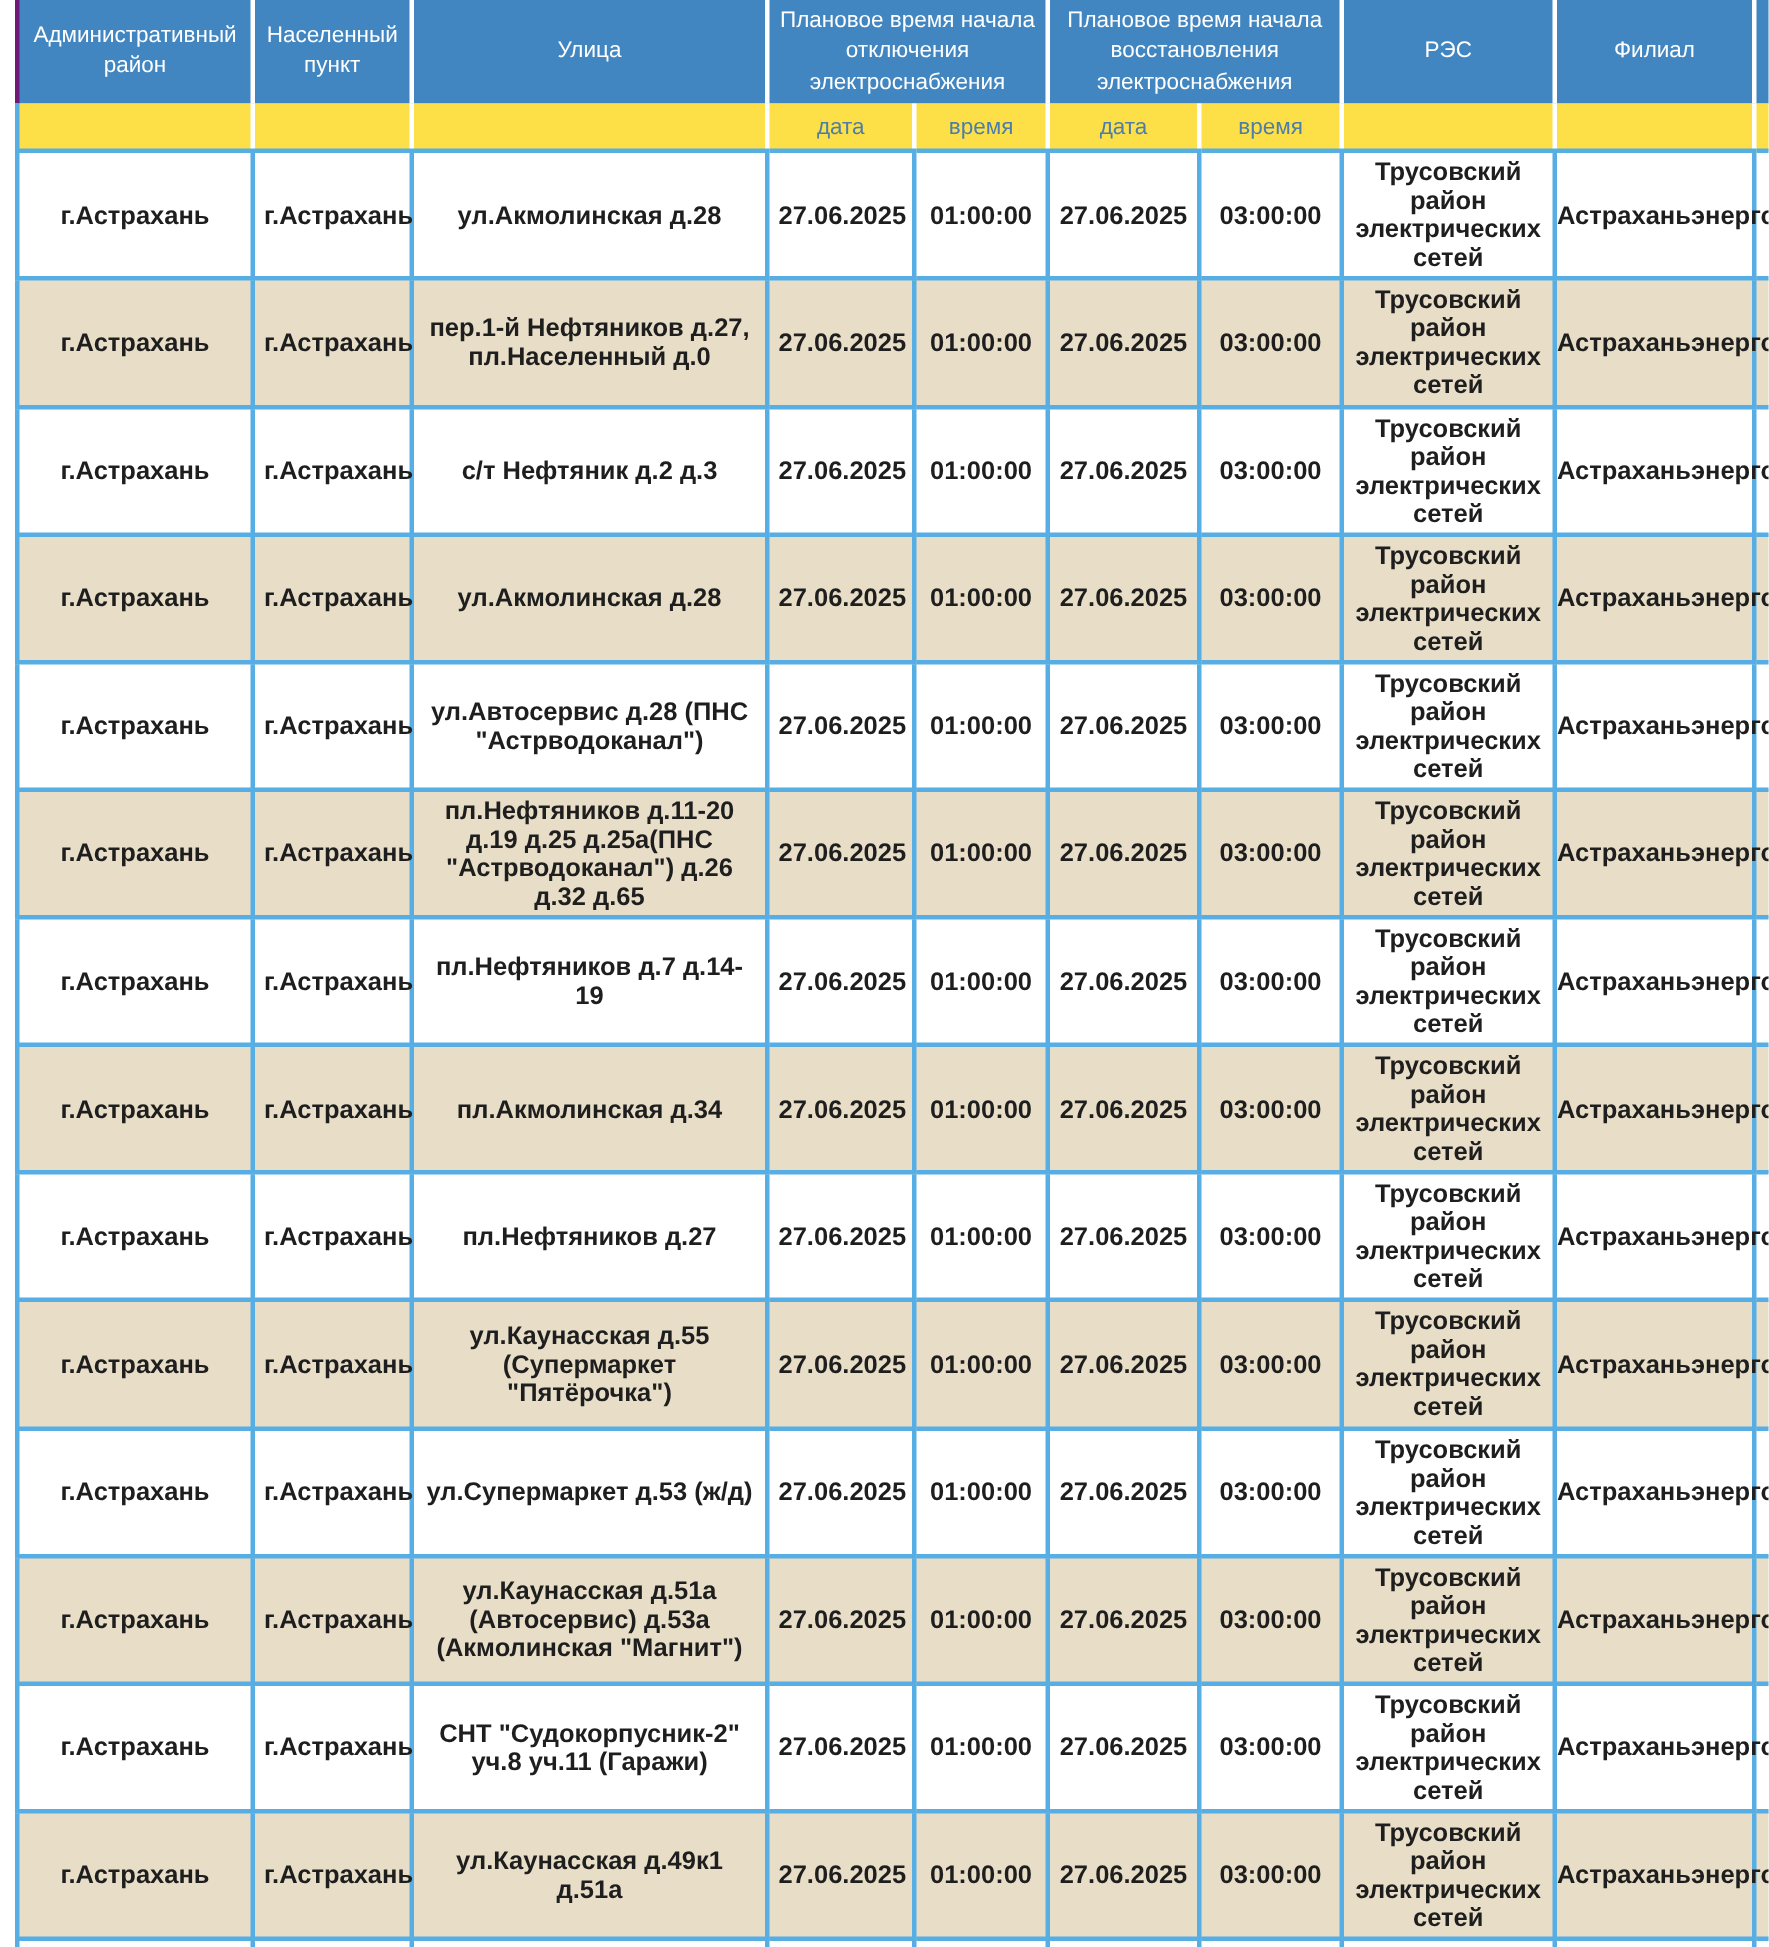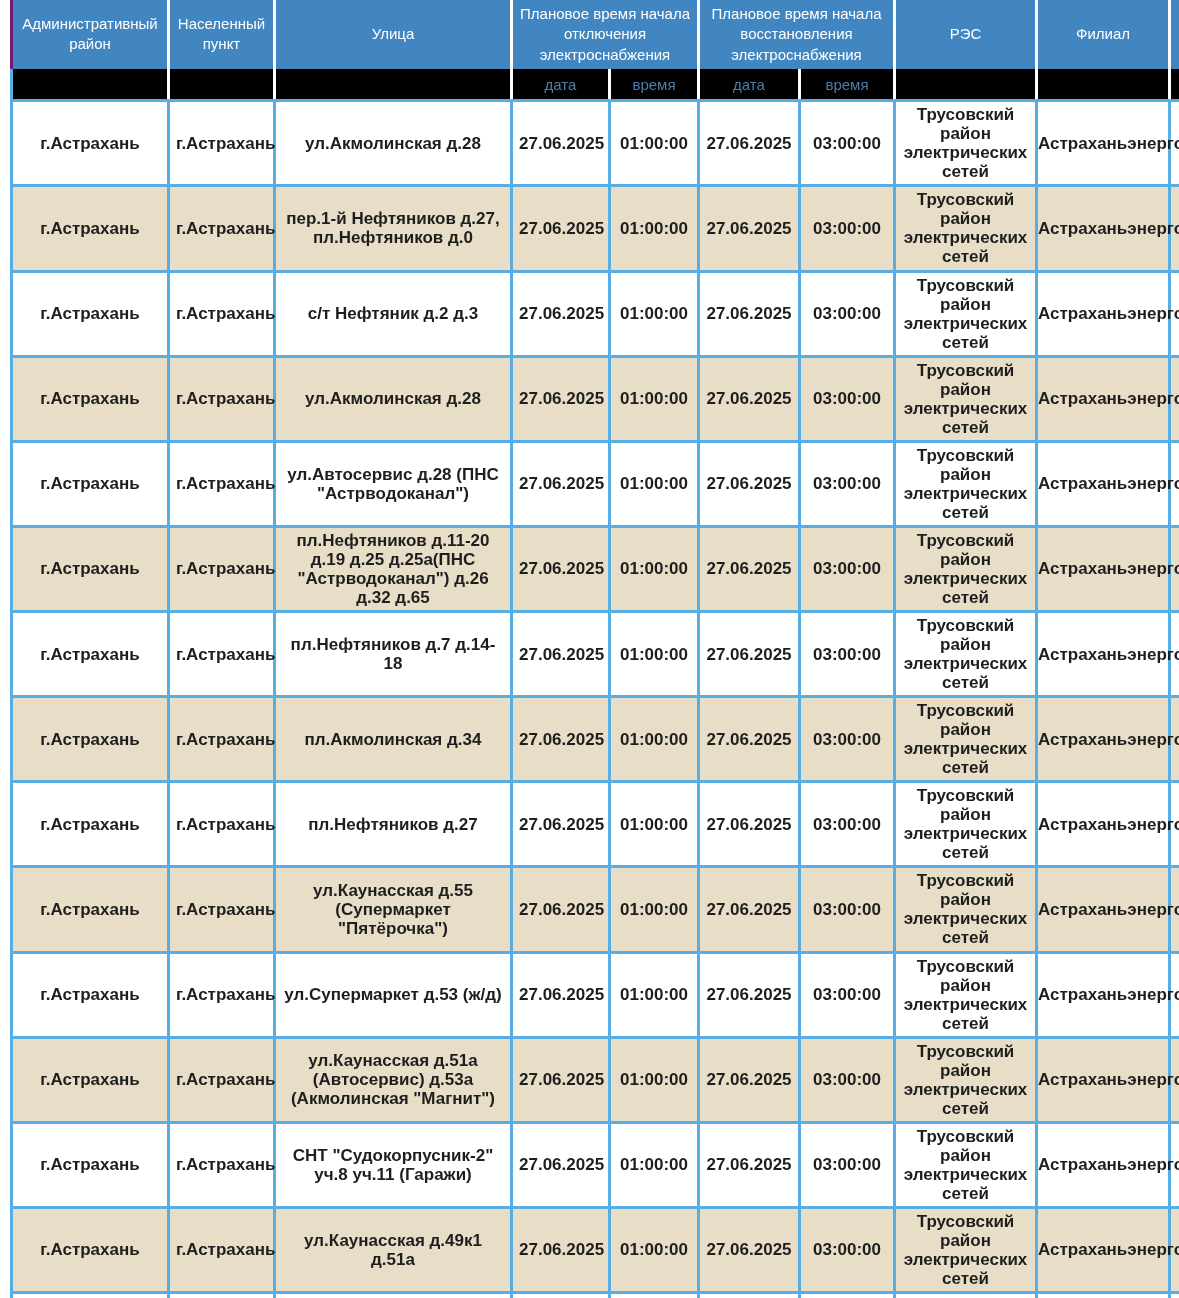--- a/index.html
+++ b/index.html
@@ -32,21 +32,21 @@
     font-size: 15px;
     line-height: 1.35;
     height: 68px;
     border-left: 3px solid #ffffff;
     border-right: 3px solid #ffffff;
     border-top: 0;
     border-bottom: 0;
   }
   tr.head-main th:first-child { border-left: 3px solid #701a75; }
   tr.head-sub th {
-    background: #000000;
+    background: #fde047;
     color: #4d7ea9;
     font-size: 15px;
     height: 32px;
     border-left: 3px solid #ffffff;
     border-right: 3px solid #ffffff;
     border-top: 0;
     border-bottom: 3px solid #56aee4;
   }
   tr.head-sub th:first-child { border-left: 3px solid #56aee4; }
 
@@ -117,21 +117,21 @@
           <td class="cell-outage-time">01:00:00</td>
           <td class="cell-restore-date">27.06.2025</td>
           <td class="cell-restore-time">03:00:00</td>
           <td class="cell-res">Трусовский район электрических сетей</td>
           <td class="cell-branch">Астраханьэнерго</td>
           <td></td>
         </tr>
         <tr>
           <td class="cell-district">г.Астрахань</td>
           <td class="cell-settlement">г.Астрахань</td>
-          <td class="cell-street">пер.1-й Нефтяников д.27, пл.Нефтяников д.0</td>
+          <td class="cell-street">пер.1-й Нефтяников д.27, пл.Населенный д.0</td>
           <td class="cell-outage-date">27.06.2025</td>
           <td class="cell-outage-time">01:00:00</td>
           <td class="cell-restore-date">27.06.2025</td>
           <td class="cell-restore-time">03:00:00</td>
           <td class="cell-res">Трусовский район электрических сетей</td>
           <td class="cell-branch">Астраханьэнерго</td>
           <td></td>
         </tr>
         <tr>
           <td class="cell-district">г.Астрахань</td>
@@ -177,21 +177,21 @@
           <td class="cell-outage-time">01:00:00</td>
           <td class="cell-restore-date">27.06.2025</td>
           <td class="cell-restore-time">03:00:00</td>
           <td class="cell-res">Трусовский район электрических сетей</td>
           <td class="cell-branch">Астраханьэнерго</td>
           <td></td>
         </tr>
         <tr>
           <td class="cell-district">г.Астрахань</td>
           <td class="cell-settlement">г.Астрахань</td>
-          <td class="cell-street">пл.Нефтяников д.7 д.14-18</td>
+          <td class="cell-street">пл.Нефтяников д.7 д.14-19</td>
           <td class="cell-outage-date">27.06.2025</td>
           <td class="cell-outage-time">01:00:00</td>
           <td class="cell-restore-date">27.06.2025</td>
           <td class="cell-restore-time">03:00:00</td>
           <td class="cell-res">Трусовский район электрических сетей</td>
           <td class="cell-branch">Астраханьэнерго</td>
           <td></td>
         </tr>
         <tr>
           <td class="cell-district">г.Астрахань</td>

